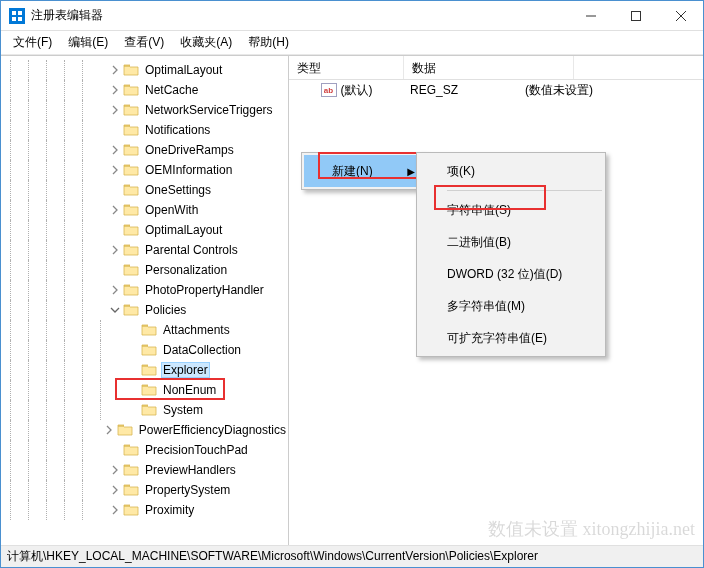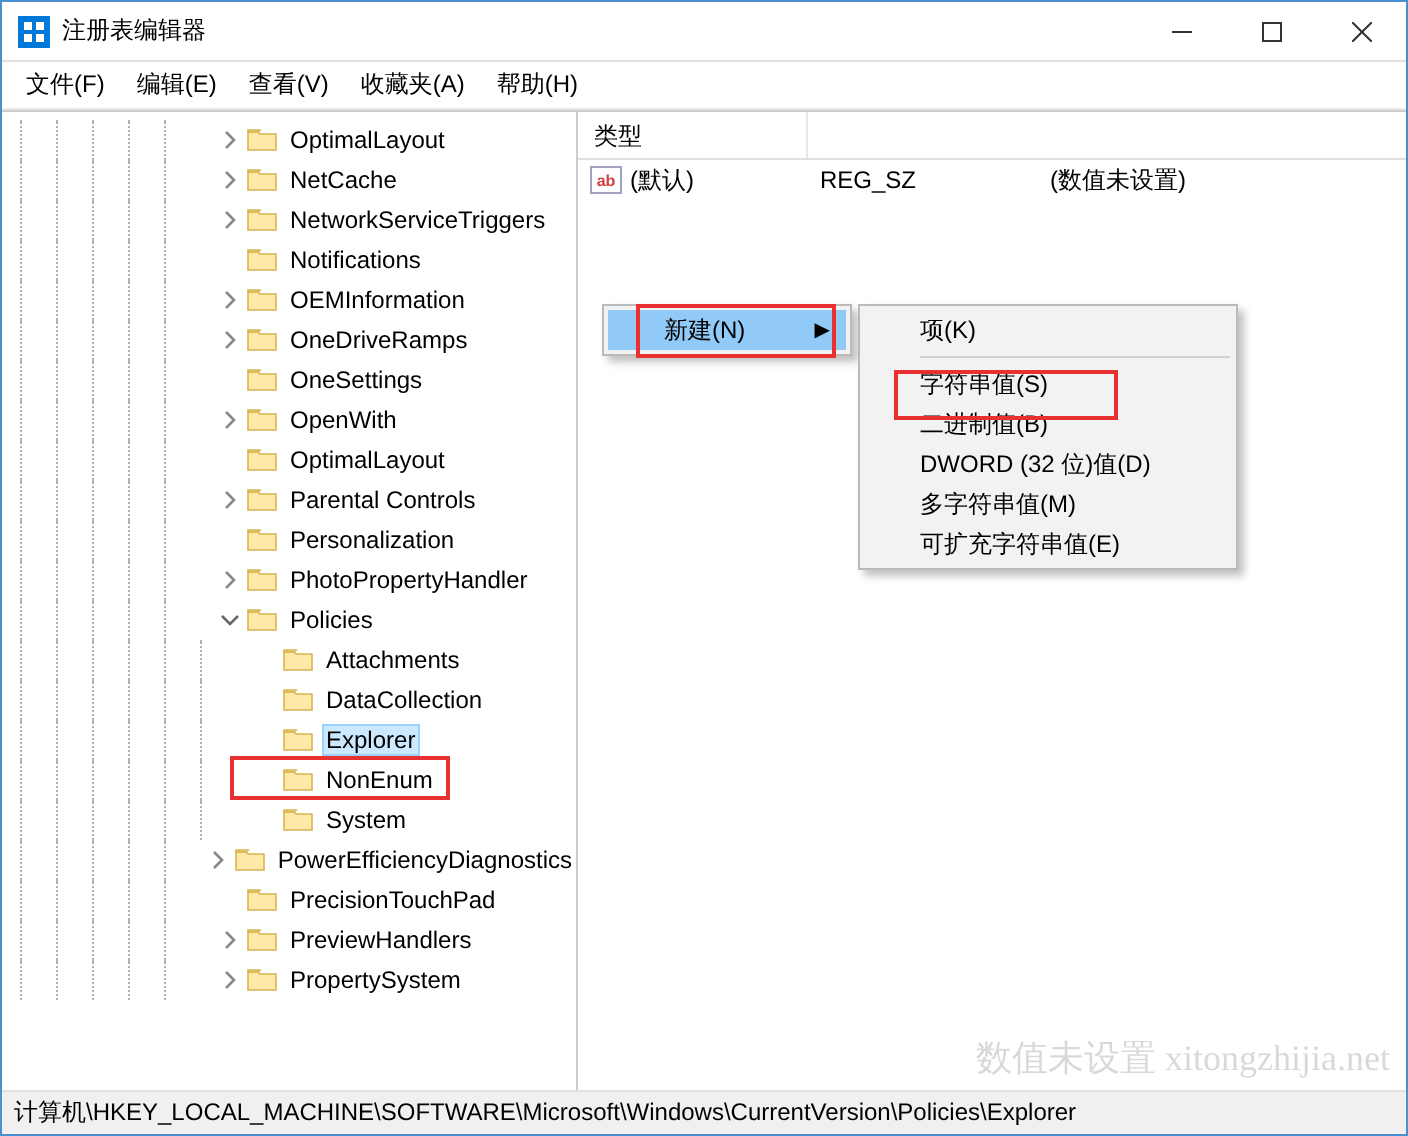--- a/index.html
+++ b/index.html
@@ -24,21 +24,21 @@
 .highlight-box { border: 2px solid #e83030; position: absolute; pointer-events: none; }
 .list-pane { flex: 1; position: relative; overflow: hidden; }
 .list-header { display: flex; height: 24px; border-bottom: 1px solid #e0e0e0; background: #fff; }
 .list-header-col { padding: 4px 8px; border-right: 1px solid #e8e8e8; }
 .list-row { display: flex; align-items: center; height: 20px; }
 .list-cell { padding: 2px 6px; overflow: hidden; text-overflow: ellipsis; white-space: nowrap; display:flex; align-items:center; }
 .val-icon { width:16px; height:14px; margin-right:4px; display:inline-flex; align-items:center; justify-content:center; border:1px solid #a0a0c0; background:#fff; font-size:8px; font-weight:bold; }
 .val-icon.ab { color:#d04040; }
 .val-icon.bin { color:#3050c0; }
 .context-menu { position: absolute; background: #f2f2f2; border: 1px solid #bababa; box-shadow: 3px 3px 4px rgba(0,0,0,0.25); padding: 2px; }
-.context-menu-item { height: 20px; display: flex; align-items: center; padding: 0 30px 0 28px; cursor: default; position: relative; }
+.context-menu-item { height: 32px; display: flex; align-items: center; padding: 0 30px 0 28px; cursor: default; position: relative; }
 .context-menu-item.hover { background: #91c9f7; }
 .context-menu-item .arrow { position: absolute; right: 8px; font-size: 10px; }
 .context-sep { height: 1px; background: #d0d0d0; margin: 3px 1px 3px 28px; }
 .statusbar { height: 22px; border-top: 1px solid #e0e0e0; display: flex; align-items: center; padding-left: 6px; background: #f0f0f0; font-size: 12px; overflow: hidden; white-space: nowrap; }
 .watermark { position:absolute; right:8px; bottom:26px; opacity:0.15; font-size:18px; font-family: serif; pointer-events:none; }
 .tree-pane::-webkit-scrollbar, .list-pane::-webkit-scrollbar { width:16px; height:16px; }
 .tree-pane::-webkit-scrollbar-thumb { background:#c0c0c0; }
 .tree-pane::-webkit-scrollbar-track { background:#f0f0f0; }
 .dotted-line { border-left: 1px dotted #b0b0b0; position:absolute; top:0; bottom:0; }
 </style>
@@ -178,51 +178,51 @@
           <svg width="10" height="10" viewBox="0 0 10 10">
             <path d="M3 1 L7 5 L3 9" fill="none" stroke="#888" stroke-width="1.3"></path>
           </svg>
         </span>
         <span class="folder-icon">
           <svg viewBox="0 0 16 14">
             <path d="M1 3 L6 3 L7 4 L15 4 L15 12 L1 12 Z" fill="#ffe9a6" stroke="#d8b653" stroke-width="0.8"></path>
             <path d="M1 3 L6 3 L7 2 L1 2 Z" fill="#f5d87a" stroke="#d8b653" stroke-width="0.8"></path>
           </svg>
         </span>
+        <span class="tree-label">OneDriveRamps</span>
+      </div>
+      <div class="tree-node">
+        <span style="display: inline-block; width: 108px; height: 20px; position: relative;">
+          <span class="dotted-line" style="left: 9px;"></span>
+          <span class="dotted-line" style="left: 27px;"></span>
+          <span class="dotted-line" style="left: 45px;"></span>
+          <span class="dotted-line" style="left: 63px;"></span>
+          <span class="dotted-line" style="left: 81px;"></span>
+        </span>
+        <span class="tree-expand ">
+          <svg width="10" height="10" viewBox="0 0 10 10">
+            <path d="M3 1 L7 5 L3 9" fill="none" stroke="#888" stroke-width="1.3"></path>
+          </svg>
+        </span>
+        <span class="folder-icon">
+          <svg viewBox="0 0 16 14">
+            <path d="M1 3 L6 3 L7 4 L15 4 L15 12 L1 12 Z" fill="#ffe9a6" stroke="#d8b653" stroke-width="0.8"></path>
+            <path d="M1 3 L6 3 L7 2 L1 2 Z" fill="#f5d87a" stroke="#d8b653" stroke-width="0.8"></path>
+          </svg>
+        </span>
         <span class="tree-label">OEMInformation</span>
       </div>
       <div class="tree-node">
         <span style="display: inline-block; width: 108px; height: 20px; position: relative;">
           <span class="dotted-line" style="left: 9px;"></span>
           <span class="dotted-line" style="left: 27px;"></span>
           <span class="dotted-line" style="left: 45px;"></span>
           <span class="dotted-line" style="left: 63px;"></span>
           <span class="dotted-line" style="left: 81px;"></span>
         </span>
-        <span class="tree-expand ">
-          <svg width="10" height="10" viewBox="0 0 10 10">
-            <path d="M3 1 L7 5 L3 9" fill="none" stroke="#888" stroke-width="1.3"></path>
-          </svg>
-        </span>
-        <span class="folder-icon">
-          <svg viewBox="0 0 16 14">
-            <path d="M1 3 L6 3 L7 4 L15 4 L15 12 L1 12 Z" fill="#ffe9a6" stroke="#d8b653" stroke-width="0.8"></path>
-            <path d="M1 3 L6 3 L7 2 L1 2 Z" fill="#f5d87a" stroke="#d8b653" stroke-width="0.8"></path>
-          </svg>
-        </span>
-        <span class="tree-label">OneDriveRamps</span>
-      </div>
-      <div class="tree-node">
-        <span style="display: inline-block; width: 108px; height: 20px; position: relative;">
-          <span class="dotted-line" style="left: 9px;"></span>
-          <span class="dotted-line" style="left: 27px;"></span>
-          <span class="dotted-line" style="left: 45px;"></span>
-          <span class="dotted-line" style="left: 63px;"></span>
-          <span class="dotted-line" style="left: 81px;"></span>
-        </span>
         <span class="tree-expand none"></span>
         <span class="folder-icon">
           <svg viewBox="0 0 16 14">
             <path d="M1 3 L6 3 L7 4 L15 4 L15 12 L1 12 Z" fill="#ffe9a6" stroke="#d8b653" stroke-width="0.8"></path>
             <path d="M1 3 L6 3 L7 2 L1 2 Z" fill="#f5d87a" stroke="#d8b653" stroke-width="0.8"></path>
           </svg>
         </span>
         <span class="tree-label">OneSettings</span>
       </div>
       <div class="tree-node">
@@ -506,47 +506,69 @@
             <path d="M3 1 L7 5 L3 9" fill="none" stroke="#888" stroke-width="1.3"></path>
           </svg>
         </span>
         <span class="folder-icon">
           <svg viewBox="0 0 16 14">
             <path d="M1 3 L6 3 L7 4 L15 4 L15 12 L1 12 Z" fill="#ffe9a6" stroke="#d8b653" stroke-width="0.8"></path>
             <path d="M1 3 L6 3 L7 2 L1 2 Z" fill="#f5d87a" stroke="#d8b653" stroke-width="0.8"></path>
           </svg>
         </span>
         <span class="tree-label">PropertySystem</span>
+      </div>
+      <div class="tree-node">
+        <span style="display: inline-block; width: 108px; height: 20px; position: relative;">
+          <span class="dotted-line" style="left: 9px;"></span>
+          <span class="dotted-line" style="left: 27px;"></span>
+          <span class="dotted-line" style="left: 45px;"></span>
+          <span class="dotted-line" style="left: 63px;"></span>
+          <span class="dotted-line" style="left: 81px;"></span>
+        </span>
+        <span class="tree-expand ">
+          <svg width="10" height="10" viewBox="0 0 10 10">
+            <path d="M3 1 L7 5 L3 9" fill="none" stroke="#888" stroke-width="1.3"></path>
+          </svg>
+        </span>
+        <span class="folder-icon">
+          <svg viewBox="0 0 16 14">
+            <path d="M1 3 L6 3 L7 4 L15 4 L15 12 L1 12 Z" fill="#ffe9a6" stroke="#d8b653" stroke-width="0.8"></path>
+            <path d="M1 3 L6 3 L7 2 L1 2 Z" fill="#f5d87a" stroke="#d8b653" stroke-width="0.8"></path>
+          </svg>
+        </span>
+        <span class="tree-label">Proximity</span>
       </div>
     </div>
 
   <div class="list-pane">
     <div class="list-header">
       <div class="list-header-col" id="hc-type" style="width: 115px;">类型</div>
+      <div class="list-header-col" id="hc-data" style="width: 170px;">数据</div>
     </div>
     <div id="list-body">
         <div class="list-row">
-          <div class="list-cell" style="width: 115px;">
+          <div class="list-cell" style="width: 115px; justify-content: center;">
             <span class="val-icon ab">ab</span>
             <span>(默认)</span>
           </div>
           <div class="list-cell" style="width: 115px;">REG_SZ</div>
           <div class="list-cell" style="width: 170px;">(数值未设置)</div>
         </div>
       </div>
 
     <div class="context-menu" style="left:12px; top:96px; width:125px;">
       <div class="context-menu-item hover">
         <span>新建(N)</span>
         <span class="arrow">▶</span>
       </div>
       <div class="highlight-box" style="left:16px; top:-1px; width:100px; height:27px;"></div>
     </div>
 
-    <div class="context-menu" style="left:140px; top:96px; width:190px;">
+    <div class="context-menu" style="left:127px; top:96px; width:190px;">
       <div class="context-menu-item">
           <span>项(K)</span>
         </div>
       <div class="context-sep"></div>
       <div class="context-menu-item">
           <span>字符串值(S)</span>
         </div>
       <div class="context-menu-item">
           <span>二进制值(B)</span>
         </div>

